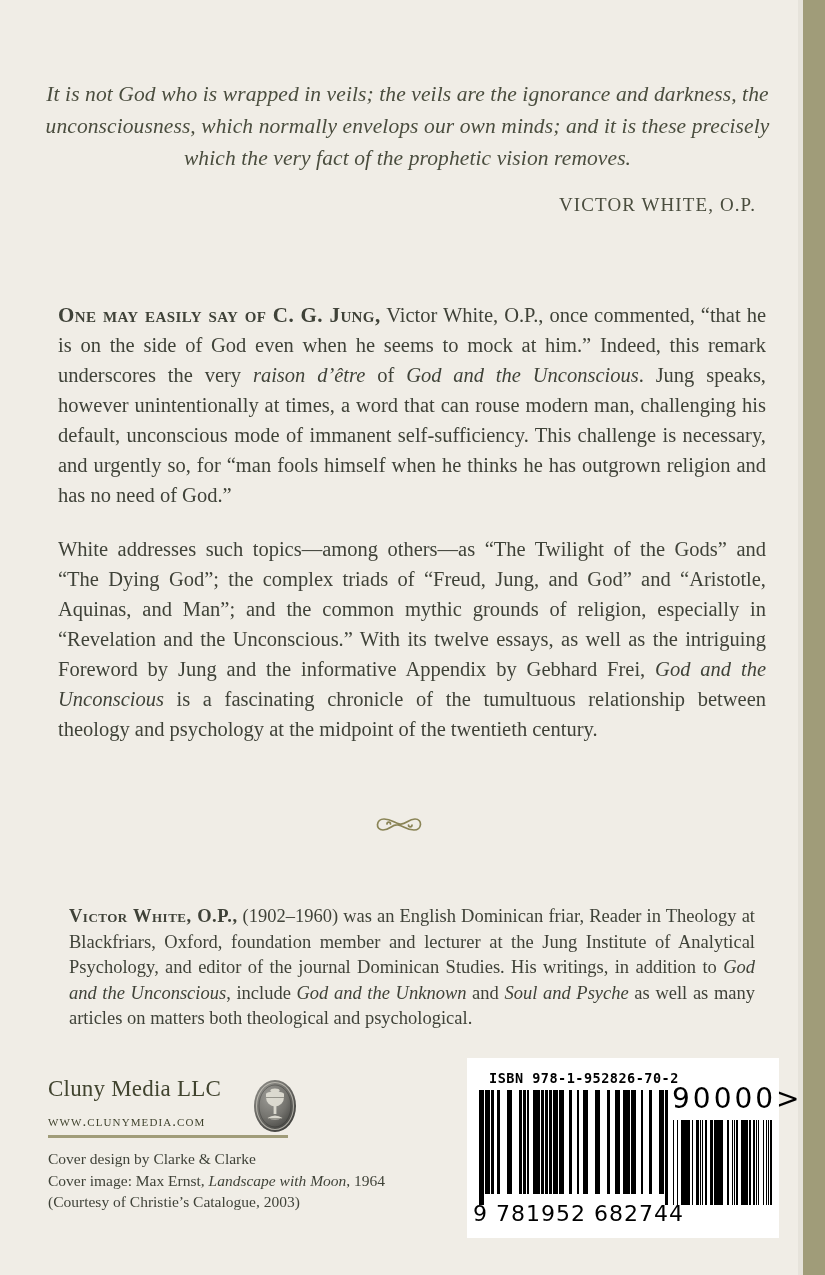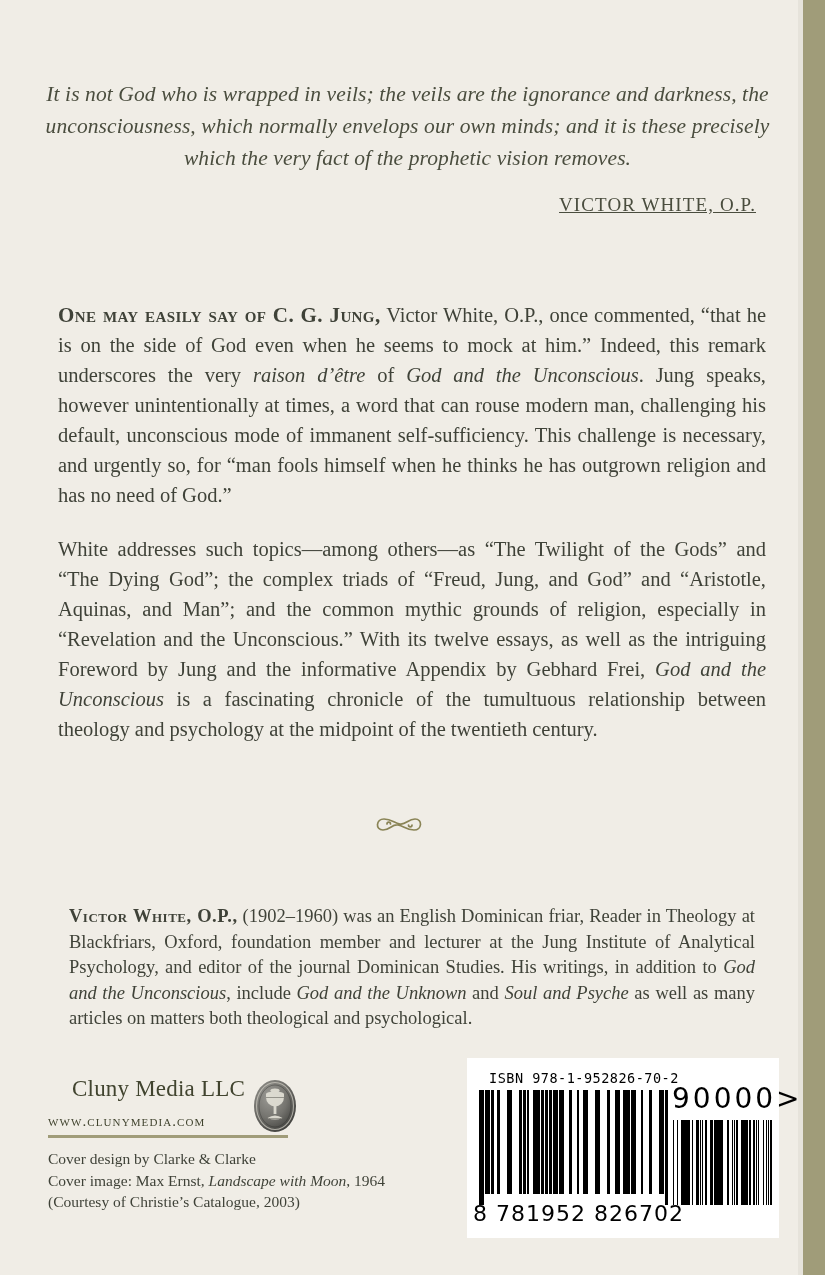--- a/index.html
+++ b/index.html
@@ -57,21 +57,20 @@
   }
   .epigraph-attrib {
     position: absolute;
     left: 40px;
     top: 194px;
     width: 716px;
     text-align: right;
     font-size: 19px;
     letter-spacing: 1.1px;
     color: #4a4d3e;
-    text-decoration: underline;
   }
 
   
   .blurb {
     position: absolute;
     left: 58px;
     top: 300px;
     width: 708px;
   }
   .blurb p {
@@ -126,21 +125,20 @@
     position: absolute;
     left: 48px;
     top: 1075px;
     width: 250px;
   }
   .pub-name {
     font-size: 23px;
     line-height: 28px;
     color: #41442f;
     letter-spacing: 0.2px;
-    margin-left: 24px;
   }
   .pub-url {
     font-size: 15px;
     line-height: 19px;
     font-variant: small-caps;
     letter-spacing: 1.1px;
     color: #41442f;
     margin-top: 9px;
   }
   .pub-rule {
@@ -182,20 +180,21 @@
   }
   .isbn-text {
     position: absolute;
     left: 22px;
     top: 12px;
     font-family: "DejaVu Sans Mono", monospace;
     font-size: 13.5px;
     letter-spacing: 0.5px;
     color: #000;
     white-space: nowrap;
+    font-weight: bold;
   }
   .bars-main {
     position: absolute;
     left: 12px;
     top: 32px;
     width: 190px;
     height: 115px;
   }
   .ean-digits {
     position: absolute;
@@ -332,21 +331,21 @@
         <div class="bar" style="left: 128px; width: 3.12px; height: 90%;"></div>
         <div class="bar" style="left: 136px; width: 4.68px; height: 90%;"></div>
         <div class="bar" style="left: 144px; width: 1.56px; height: 90%;"></div>
         <div class="bar" style="left: 146px; width: 4.68px; height: 90%;"></div>
         <div class="bar" style="left: 152px; width: 4.68px; height: 90%;"></div>
         <div class="bar" style="left: 162px; width: 1.56px; height: 90%;"></div>
         <div class="bar" style="left: 170px; width: 3.12px; height: 90%;"></div>
         <div class="bar" style="left: 180px; width: 4.68px; height: 90%;"></div>
         <div class="bar" style="left: 186px; width: 3.12px; height: 100%;"></div>
       </div>
-    <div class="ean-digits">8 781952 826702</div>
+    <div class="ean-digits">9 781952 682744</div>
     <div class="addon-number">90000&gt;</div>
     <div class="bars-addon" id="bars-addon">
         <div class="bar" style="left: 0px; width: 1.2px;"></div>
         <div class="bar" style="left: 4.12632px; width: 1.2px;"></div>
         <div class="bar" style="left: 8.25263px; width: 1.2px;"></div>
         <div class="bar" style="left: 9.28421px; width: 1.2px;"></div>
         <div class="bar" style="left: 10.3158px; width: 1.60926px;"></div>
         <div class="bar" style="left: 12.3789px; width: 2.41389px;"></div>
         <div class="bar" style="left: 15.4737px; width: 1.2px;"></div>
         <div class="bar" style="left: 18.5684px; width: 1.2px;"></div>

